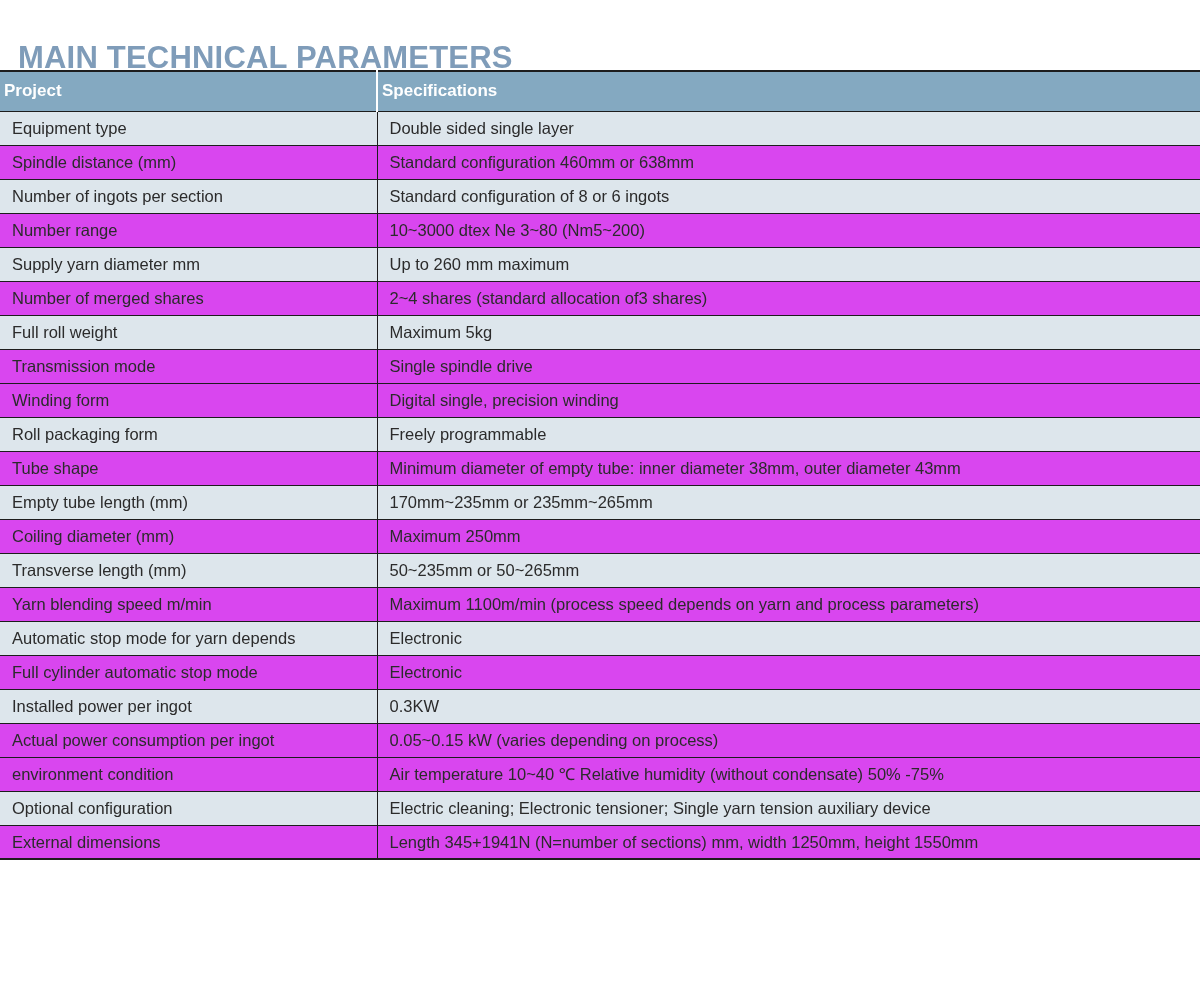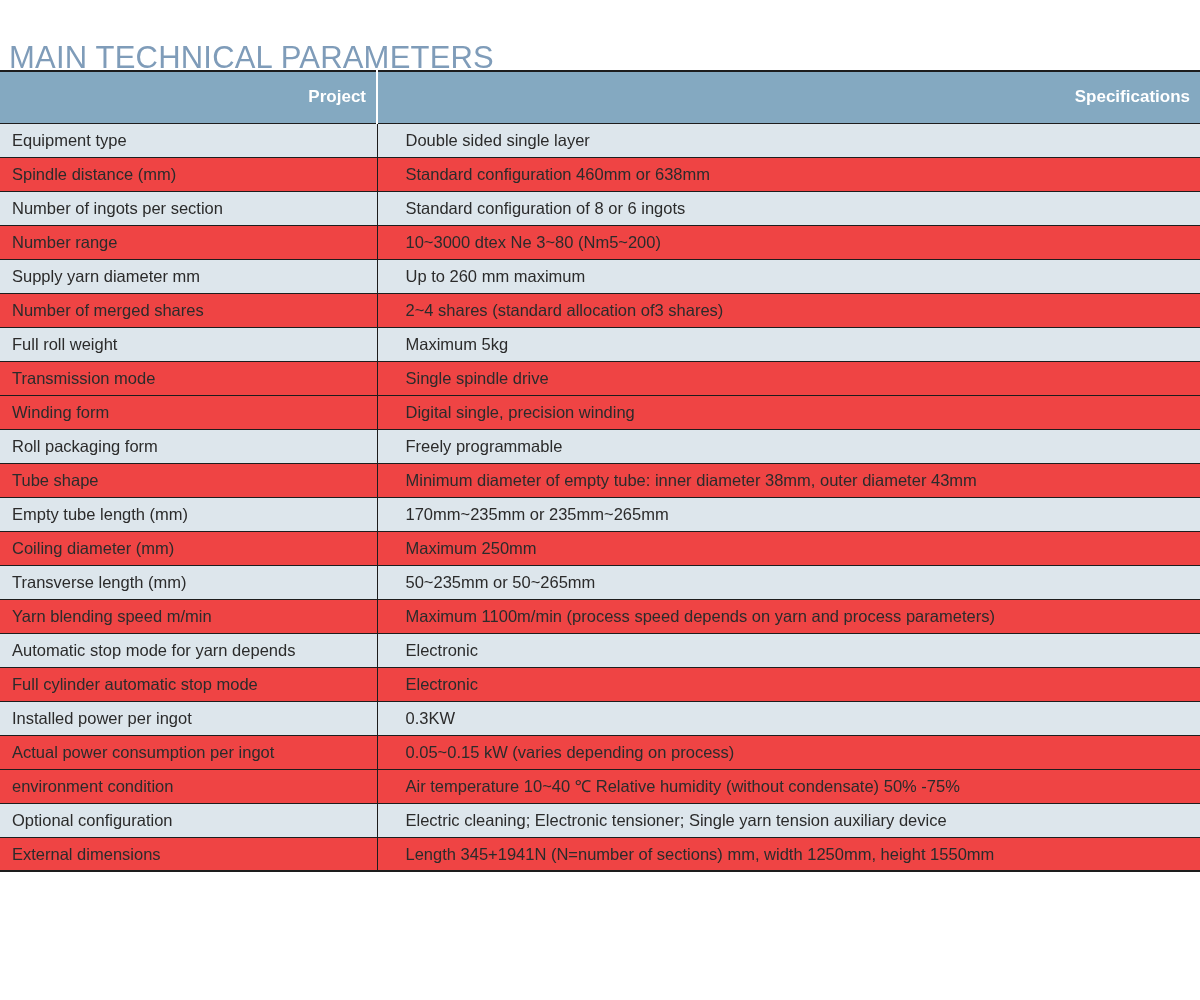--- a/index.html
+++ b/index.html
@@ -20,24 +20,24 @@
     position: relative;
     width: 1200px;
     height: 1000px;
     background: #ffffff;
     box-sizing: border-box;
   }
 
   
   .page-title {
     position: absolute;
-    left: 9px;
+    left: 18px;
     top: 18px;
     font-size: 31px;
-    font-weight: normal;
+    font-weight: bold;
     letter-spacing: 0.2px;
     color: #7f9cb9;
     line-height: 1.25;
     white-space: nowrap;
   }
 
   
   .spec-table-wrap {
     position: absolute;
     left: 0;
@@ -57,50 +57,50 @@
   table.spec-table col.col-spec    { width: 823px; }
 
   thead tr.head-row {
     background: #84a9c1;
   }
 
   thead th {
     color: #ffffff;
     font-size: 17px;
     font-weight: bold;
-    text-align: right;
-    height: 52px;
-    padding: 0 10px;
+    text-align: left;
+    height: 40px;
+    padding: 0 4px;
     box-sizing: border-box;
     border: none;
   }
 
   thead th.th-project {
     border-right: 2px solid #ffffff;
   }
 
   tbody td {
     font-size: 16.5px;
     color: #2b2b2b;
-    padding: 0 28px;
+    padding: 0 12px;
     height: 34px;
     line-height: 1.35;
     box-sizing: border-box;
     border-top: 1px solid #1d1d1d;
     vertical-align: middle;
     overflow: hidden;
   }
 
   tbody td.cell-project {
     border-right: 1px solid #1d1d1d;
     padding-left: 12px;
   }
 
   tbody tr.row-dark  td { background: #dde6ec; }
-  tbody tr.row-light td { background: #ef4444; }
+  tbody tr.row-light td { background: #d946ef; }
 
   tbody tr.row-tall td { height: 68px; }
 
 </style>
 </head>
 <body>
 
 <div class="page">
 
   <h1 class="page-title">MAIN TECHNICAL PARAMETERS</h1>

